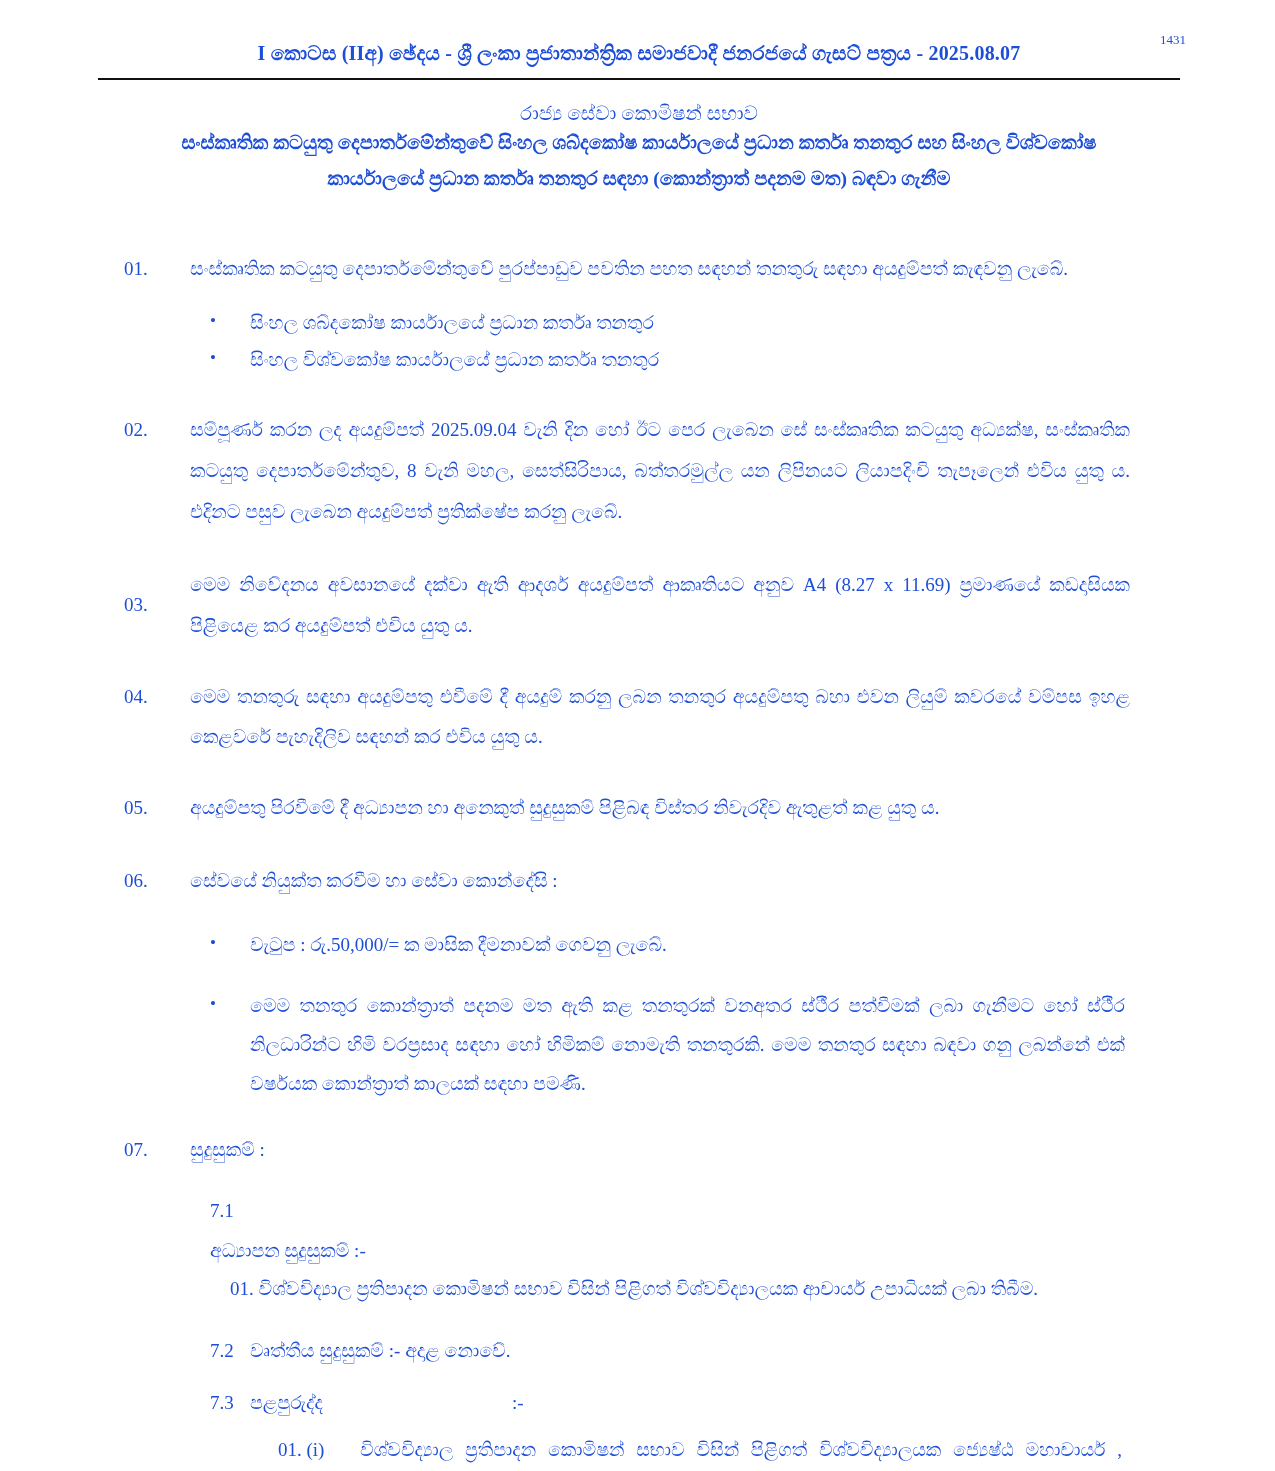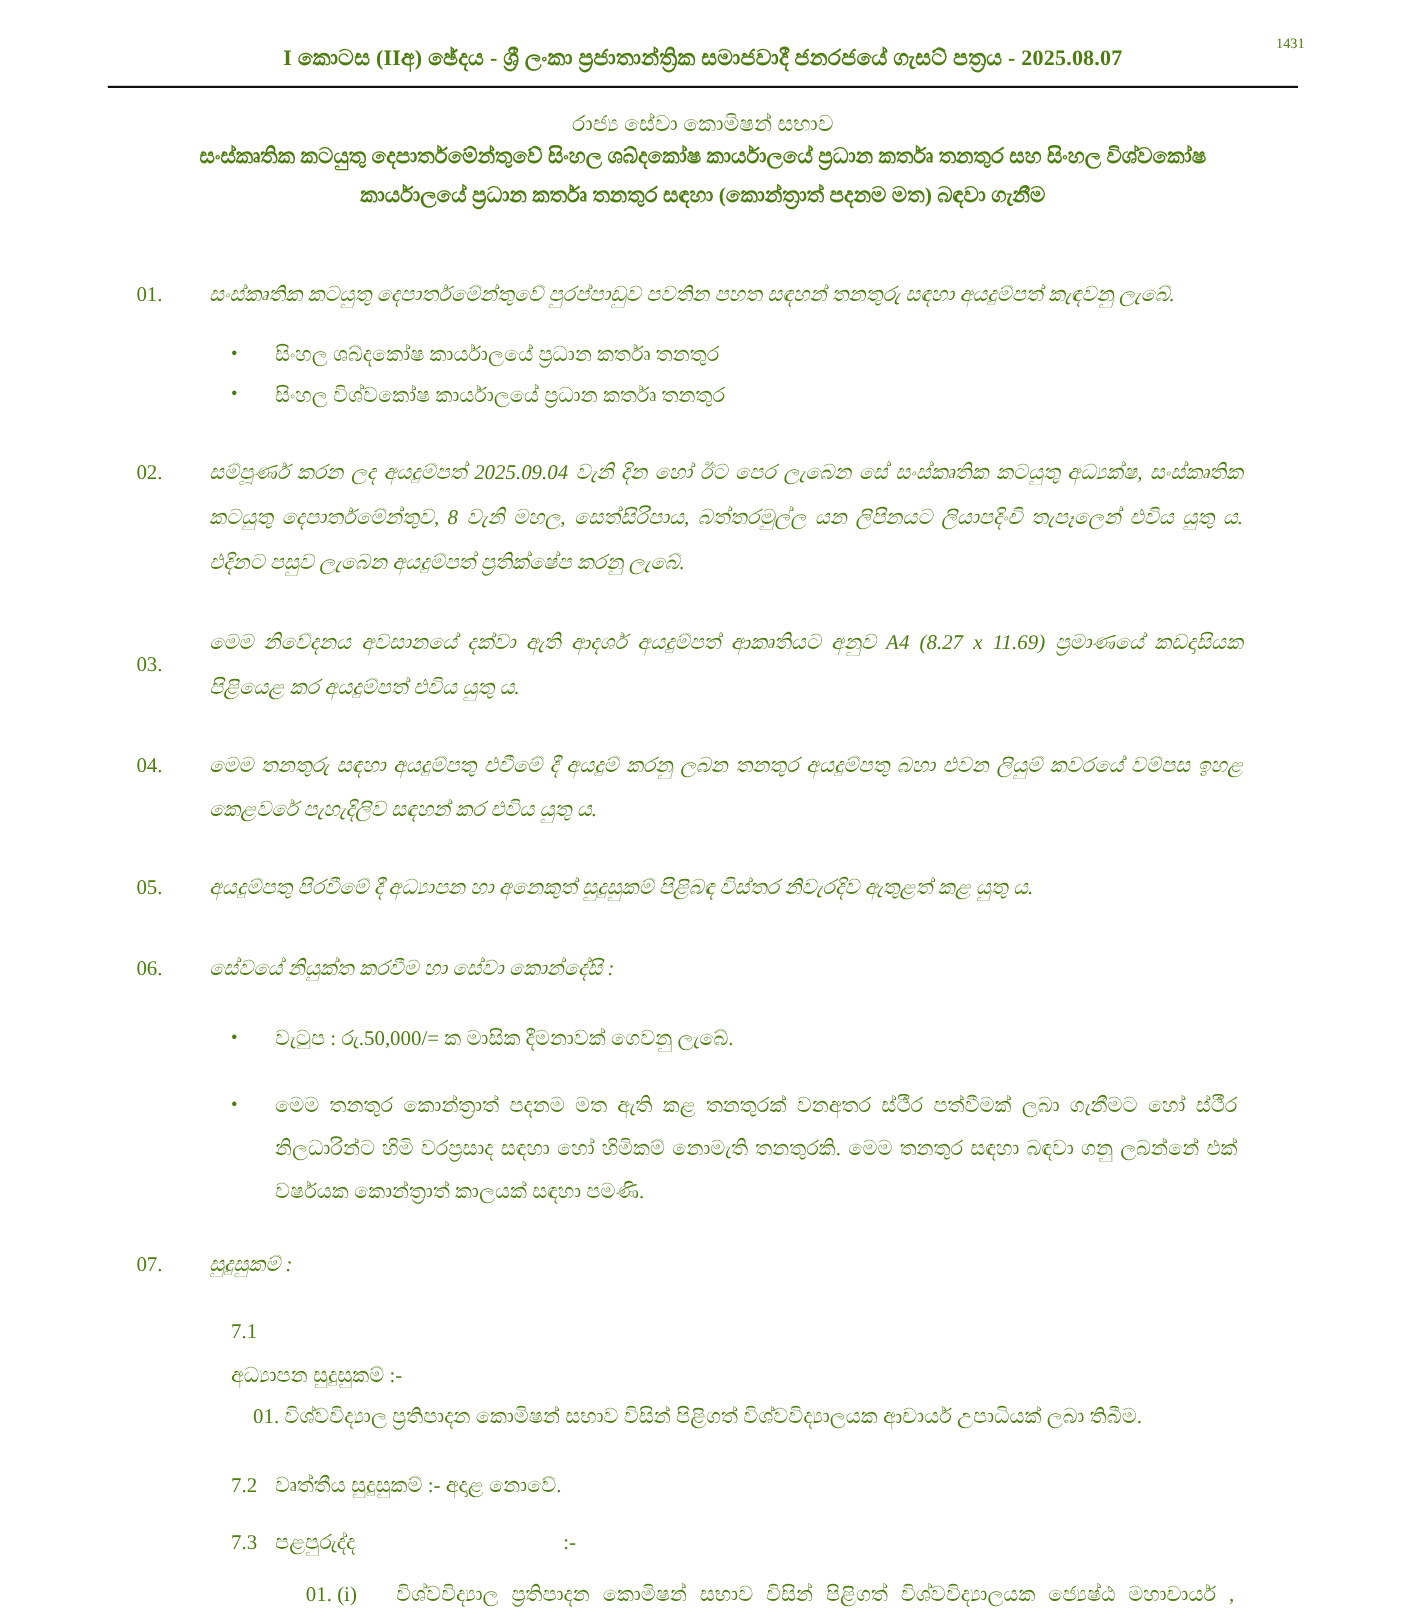--- a/index.html
+++ b/index.html
@@ -2,21 +2,21 @@
 <html><head>
 <meta charset="utf-8">
 <style>
   html,body{margin:0;padding:0;background:#ffffff;}
   .page{
     position:relative;
     width:1275px;
     height:1471px;
     margin:0 auto;
     background:#ffffff;
-    color:#4d7c0f;
+    color:#1d4ed8;
     font-family:"Liberation Serif","DejaVu Serif",serif;
     font-size:19px;
     box-sizing:border-box;
     padding:42px 95px 0 98px;
     overflow:hidden;
   }
   
   .hdr{position:relative;height:30px;}
   .hdr-center{
     text-align:center;
@@ -54,21 +54,20 @@
     margin-right:50px;
     line-height:2.15;
   }
   .pnum{
     flex:0 0 66px;
     font-size:19px;
   }
   .ptext{
     flex:1;
     text-align:justify;
-    font-style:italic;
   }
   .mt-p1{margin-top:52px;}
   .mt-p2{margin-top:34px;}
   .mt-p3{margin-top:32px;align-items:center;}
   .mt-p4{margin-top:30px;}
   .mt-p5{margin-top:30px;}
   .mt-p6{margin-top:32px;}
   .mt-p7{margin-top:26px;}
   
   .bullet{

